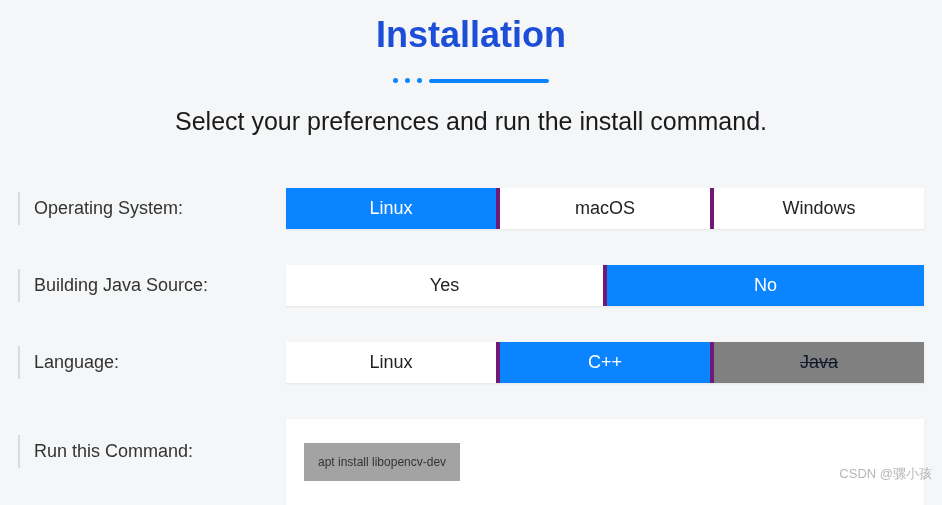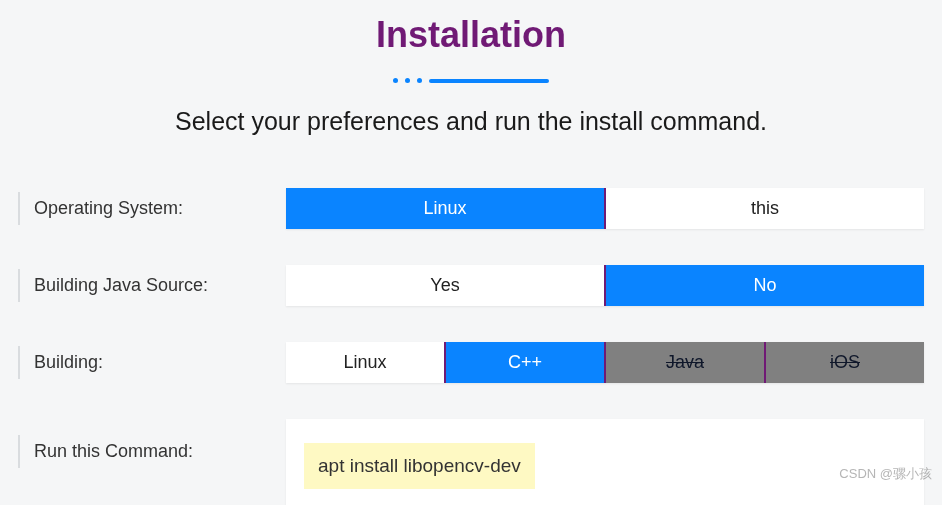--- a/index.html
+++ b/index.html
@@ -8,21 +8,21 @@
       background: #f5f6f7;
       width: 942px;
       height: 505px;
       padding: 10px 18px 0 18px;
       position: relative;
     }
     .header { text-align: center; }
     .title {
       font-size: 36px;
       font-weight: 700;
-      color: #701a75;
+      color: #1d4ed8;
       margin-top: 4px;
     }
     .divider {
       margin: 22px auto 24px auto;
       display: flex;
       align-items: center;
       justify-content: center;
       gap: 7px;
     }
     .dot { width: 5px; height: 5px; border-radius: 50%; background: #0a84ff; }
@@ -54,44 +54,44 @@
     }
     .opt {
       flex: 1 1 0;
       text-align: center;
       padding: 10px 4px;
       font-size: 18px;
       background: #fff;
       color: #222;
       cursor: pointer;
       user-select: none;
-      border-right: 2px solid #701a75;
+      border-right: 4px solid #701a75;
     }
     .opt:last-child { border-right: none; }
     .opt.selected {
       background: #0a84ff;
       color: #fff;
       font-weight: 500;
     }
     .opt.disabled {
       background: #808080;
       color: #0f172a;
       text-decoration: line-through;
       cursor: not-allowed;
     }
     .label-cell.top-align { align-self: start; margin-top: 16px; }
     .cmd-box {
       background: #fff;
       padding: 24px 18px;
       box-shadow: 0 1px 2px rgba(0,0,0,0.07);
     }
     .cmd-inner {
-      background: #fef9c3;
+      background: #a3a3a3;
       padding: 12px 14px;
-      font-size: 19px;
+      font-size: 12px;
       color: #333;
       display: inline-block;
       text-align: right;
     }
     .watermark {
       position: absolute;
       right: 10px;
       bottom: 22px;
       color: rgba(120,120,120,0.55);
       font-size: 13px;
@@ -108,35 +108,35 @@
       <span class="dot"></span>
       <span class="bar"></span>
   </div>
   <div class="subtitle">Select your preferences and run the install command.</div>
 </div>
 
 <div class="grid">
   <div class="label-cell">Operating System:</div>
   <div class="option-row" id="os-row">
       <div class="opt selected">Linux</div>
-      <div class="opt">this</div>
+      <div class="opt">macOS</div>
+      <div class="opt">Windows</div>
     </div>
 
   <div class="label-cell">Building Java Source:</div>
   <div class="option-row" id="source-row">
       <div class="opt">Yes</div>
       <div class="opt selected">No</div>
     </div>
 
-  <div class="label-cell">Building:</div>
+  <div class="label-cell">Language:</div>
   <div class="option-row" id="lang-row">
       <div class="opt">Linux</div>
       <div class="opt selected">C++</div>
       <div class="opt disabled">Java</div>
-      <div class="opt disabled">iOS</div>
     </div>
 
   <div class="label-cell top-align">Run this Command:</div>
   <div class="cmd-box">
     <div class="cmd-inner">apt install libopencv-dev</div>
   </div>
 </div>
 
 <div class="watermark">CSDN @骡小孩</div>
 

